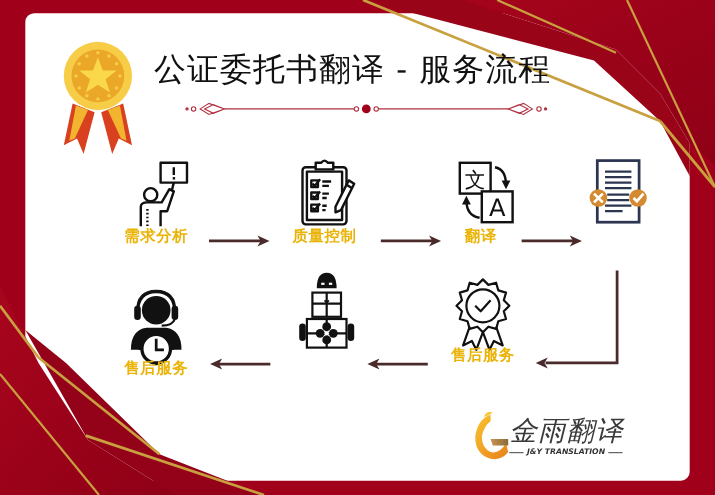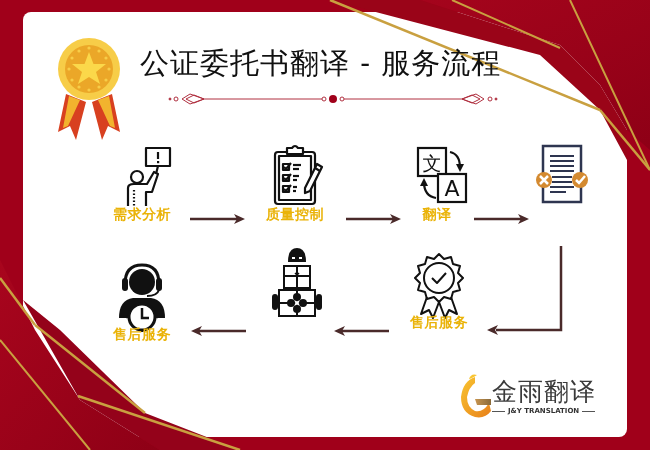--- a/index.html
+++ b/index.html
@@ -36,21 +36,21 @@
     .step .label {
       display: block;
       font-family: "DejaVu Sans", sans-serif;
       font-weight: bold;
       font-size: 14px;
       color: #eab308;
       letter-spacing: 0.5px;
       white-space: nowrap;
     }
     .arrow { position: absolute; }
-    .logo { position: absolute; left: 457px; top: 375px; width: 160px; height: 50px; }
+    .logo { position: absolute; left: 428px; top: 375px; width: 160px; height: 50px; font-style: italic; }
     .logo-text {
       position: absolute; left: 35px; top: 0;
       font-family: "DejaVu Sans", sans-serif;
       font-size: 25px; color: #3a3a3a; letter-spacing: 1px;
       white-space: nowrap;
     }
     .logo-sub {
       position: absolute; left: 32px; top: 32px;
       font-family: "DejaVu Sans", sans-serif;
       font-size: 7px; font-weight: bold; color: #333;

